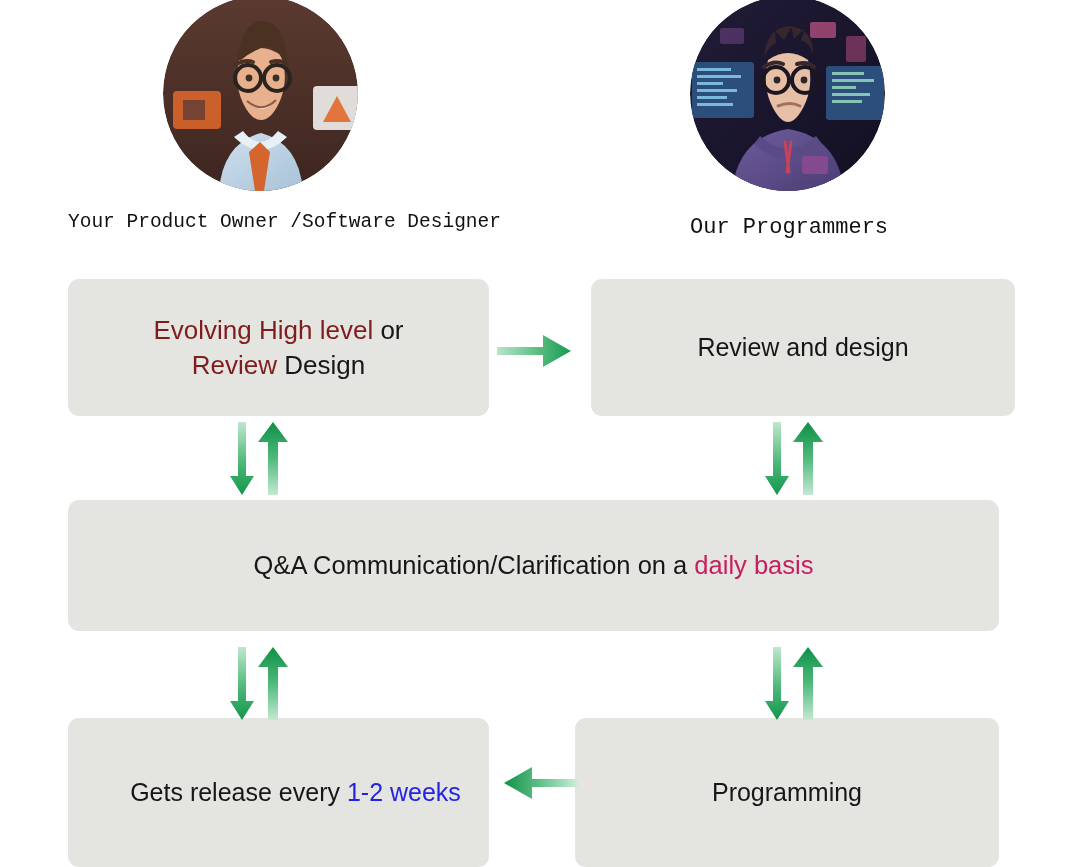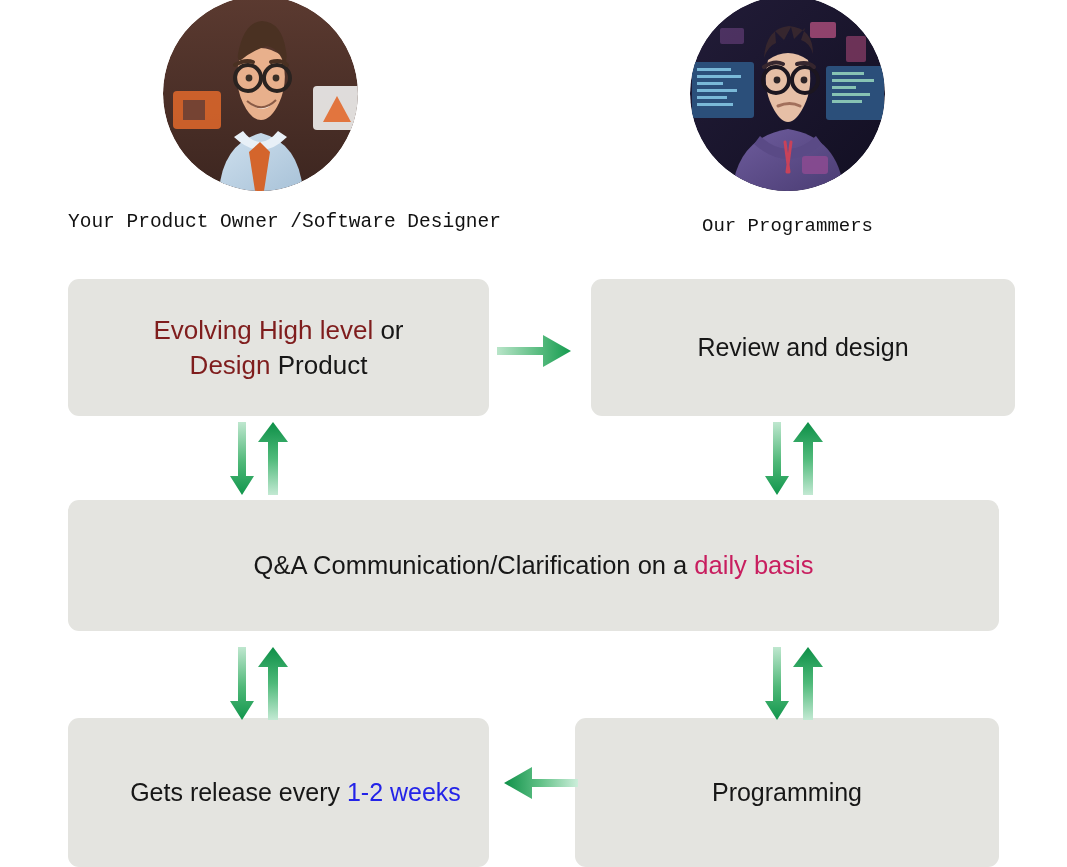--- a/index.html
+++ b/index.html
@@ -35,21 +35,21 @@
     color: #111111;
     white-space: nowrap;
     font-family: Liberation Mono, monospace;
   }
 
   #po-group  { left: 68px;  top: -4px; width: 380px; }
   #po-group .avatar { margin-left: 95px; }
   #po-group .avatar-caption { margin-top: 20px; }
 
   #prog-group { left: 690px; top: -4px; width: 195px; }
-  #prog-group .avatar-caption { margin-top: 24px; font-size: 19px; }
+  #prog-group .avatar-caption { margin-top: 24px; font-size: 22px; }
 
   
   .flow-box {
     position: absolute;
     background: #e4e4e0;
     border-radius: 11px;
     display: flex;
     align-items: center;
     justify-content: center;
     text-align: center;
@@ -186,21 +186,21 @@
         <path d="M88 110 q12 -5 22 0" stroke="#a2705c" stroke-width="3" fill="none" stroke-linecap="round"></path>
       </g>
     </svg>
   </div>
   <div class="avatar-caption">Our Programmers</div>
 </div>
 
 <div class="flow-box" id="box-design">
   <div class="box-text">
     <span class="teal">Evolving High level</span><span> or</span><br>
-    <span class="teal">Design</span><span> Product</span>
+    <span class="teal">Review</span><span> Design</span>
   </div>
 </div>
 
 <div class="flow-box" id="box-review">
   <div class="box-text">Review and design</div>
 </div>
 
 <div class="flow-box" id="box-qa">
   <div class="box-text">
     <span>Q&amp;A Communication/Clarification on a </span><span class="pink">daily basis</span>

